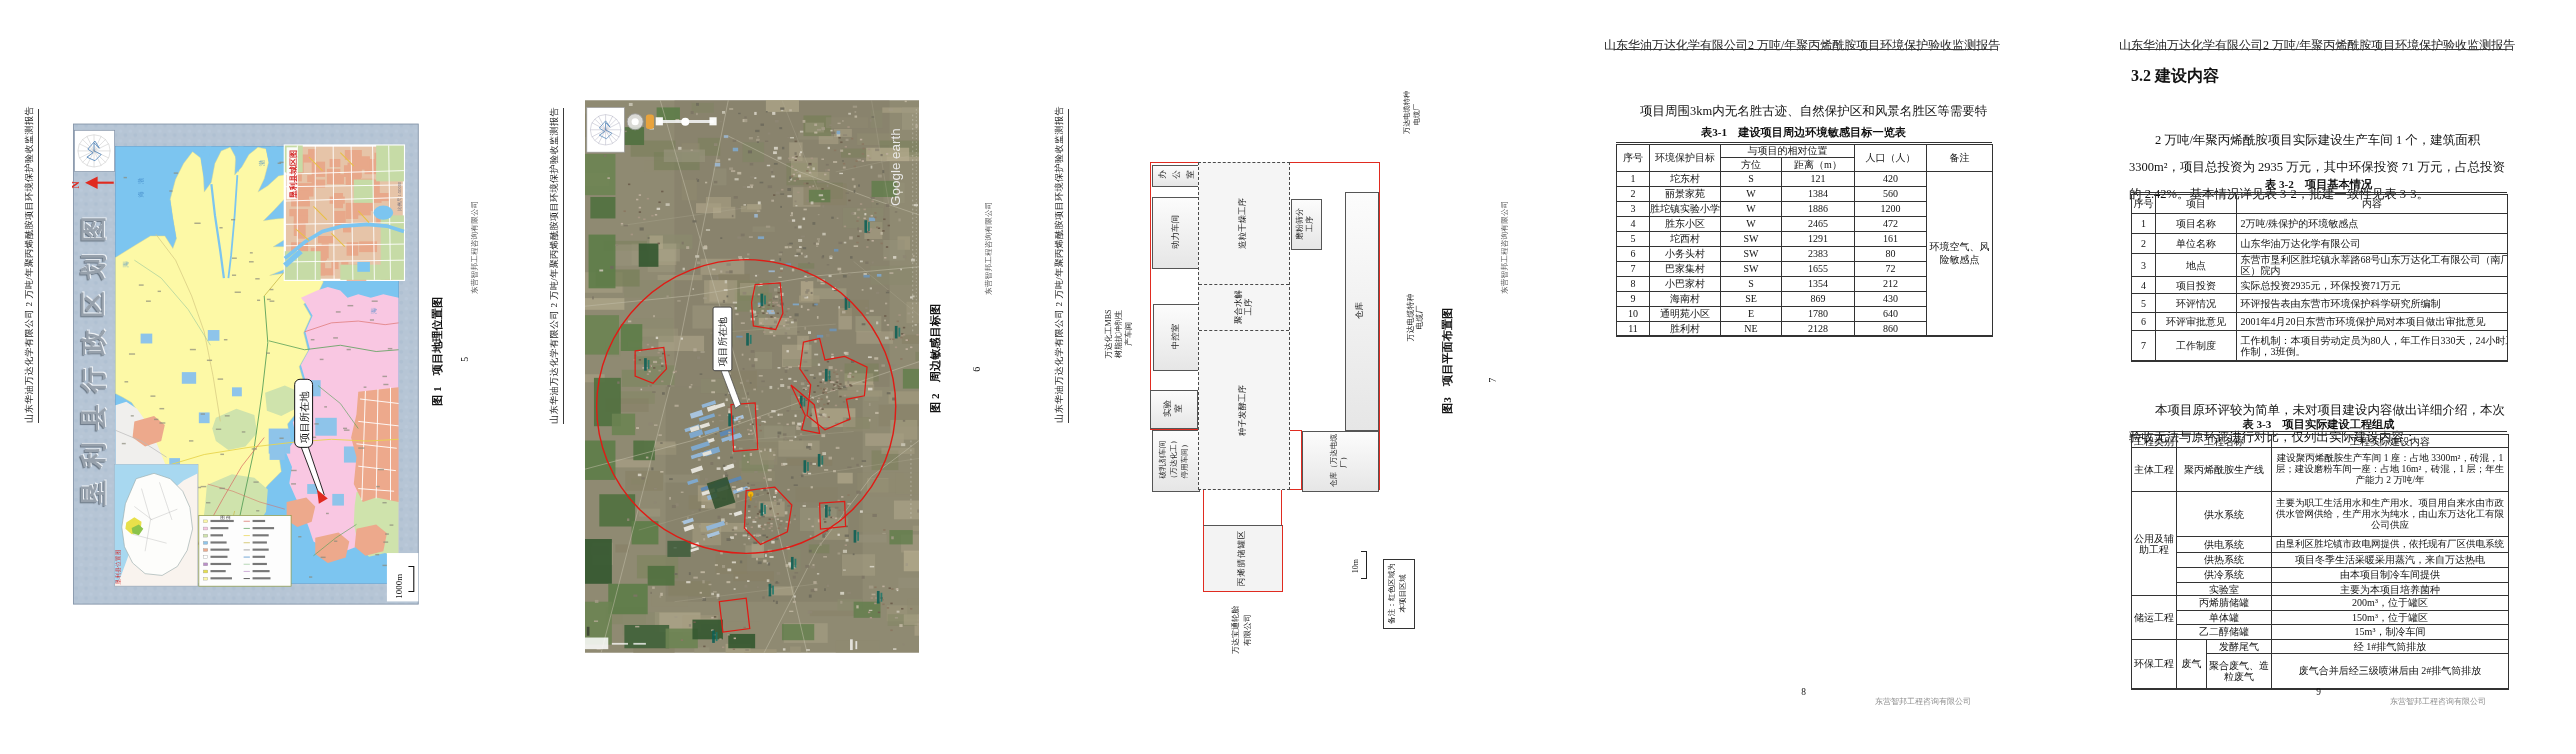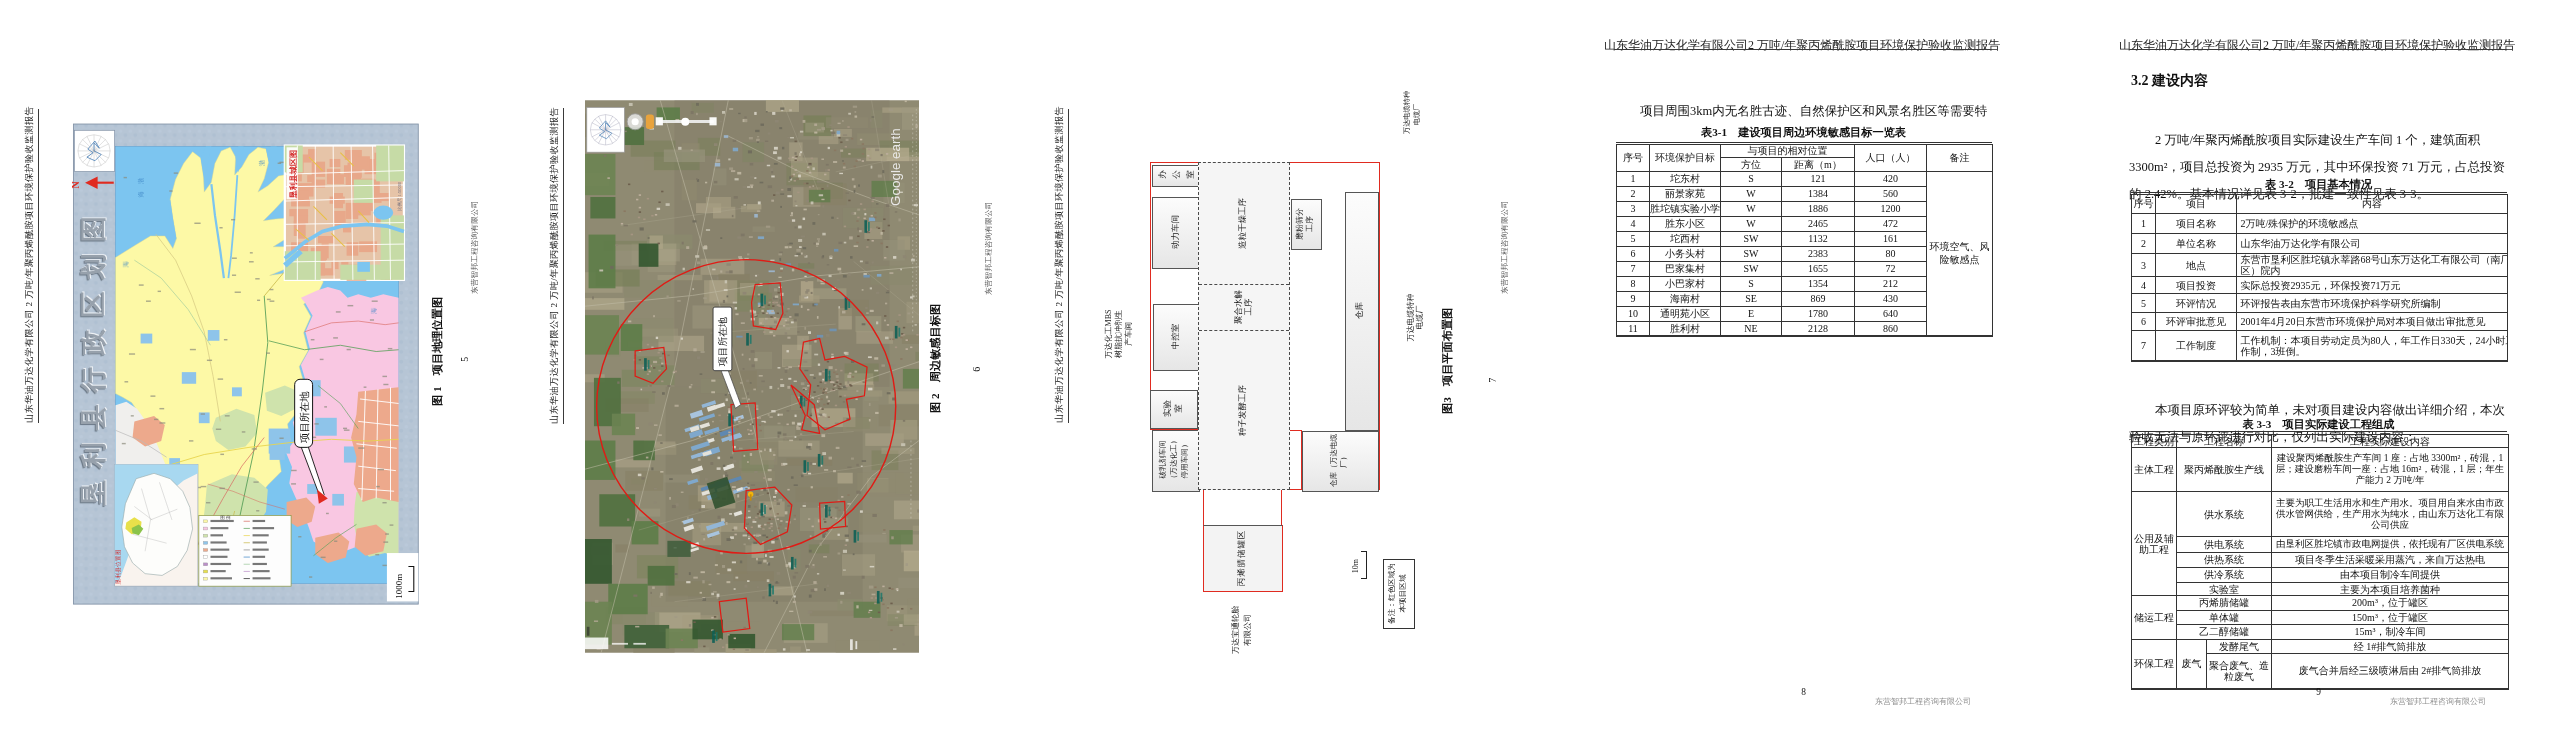--- a/index.html
+++ b/index.html
@@ -2048,21 +2048,21 @@
           <td>4</td>
           <td>胜东小区</td>
           <td>W</td>
           <td>2465</td>
           <td>472</td>
         </tr>
 <tr style="height:15px">
           <td>5</td>
           <td>坨西村</td>
           <td>SW</td>
-          <td>1132</td>
+          <td>1291</td>
           <td>161</td>
         </tr>
 <tr style="height:15px">
           <td>6</td>
           <td>小务头村</td>
           <td>SW</td>
           <td>2383</td>
           <td>80</td>
         </tr>
 <tr style="height:15px">
@@ -2102,21 +2102,21 @@
         </tr>
 </tbody>
     </table>
 <div class="pnum">8</div>
 <div class="pfoot">东营智邦工程咨询有限公司</div>
 </div>
 
 <div class="page" style="left:2061px">
 <div class="hdr">山东华油万达化学有限公司2 万吨/年聚丙烯酰胺项目环境保护验收监测报告</div>
 <div class="hline"></div>
-<div style="position:absolute;left:70px;top:72px;font-size:14px;font-weight:bold">3.2 建设内容</div>
+<div style="position:absolute;left:70px;top:66px;font-size:16px;font-weight:bold">3.2 建设内容</div>
 <div class="para" style="top:95px">
 <div style="padding-left:26px">2 万吨/年聚丙烯酰胺项目实际建设生产车间 1 个，建筑面积</div>
 <div>3300m²，项目总投资为 2935 万元，其中环保投资 71 万元，占总投资</div>
 <div>的 2.42%。基本情况详见表 3-2，批建一致性见表 3-3。</div>
 </div>
 <div class="ttitle" style="top:177px">表 3-2　项目基本情况</div>
 <div style="position:absolute;left:70px;top:192px;width:376px;height:0.9px;background:#333"></div>
 <table class="tl" style="position:absolute;left:70px;top:194px;width:376px;border-bottom:2px solid #333">
 <colgroup>
         <col style="width:24px">

